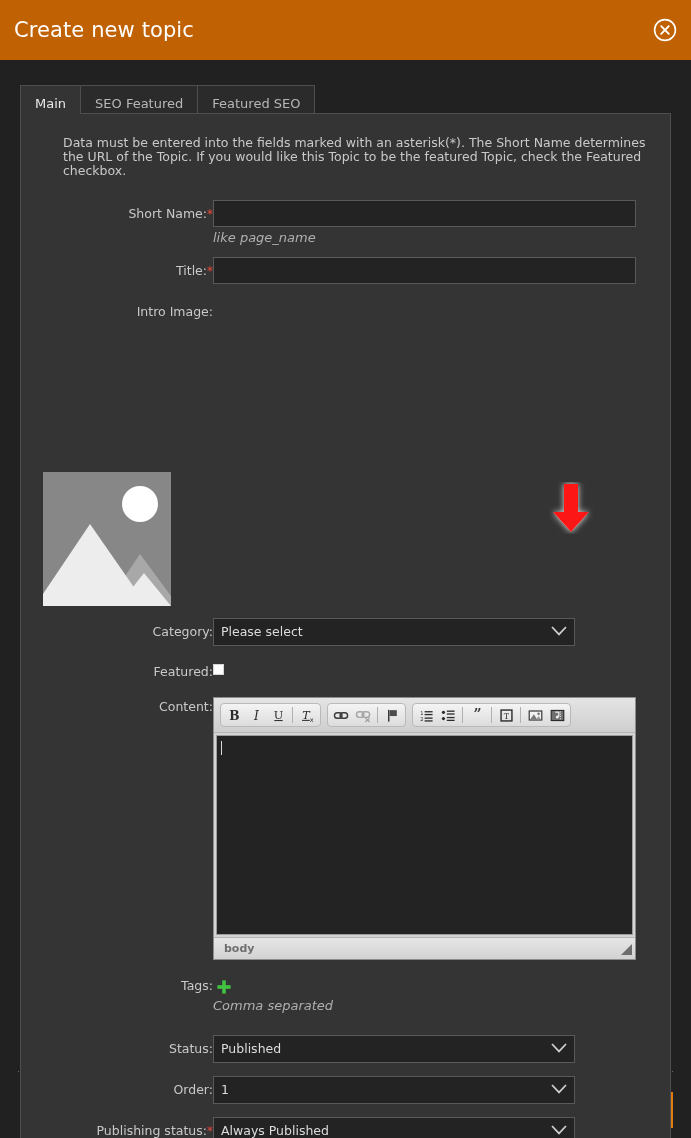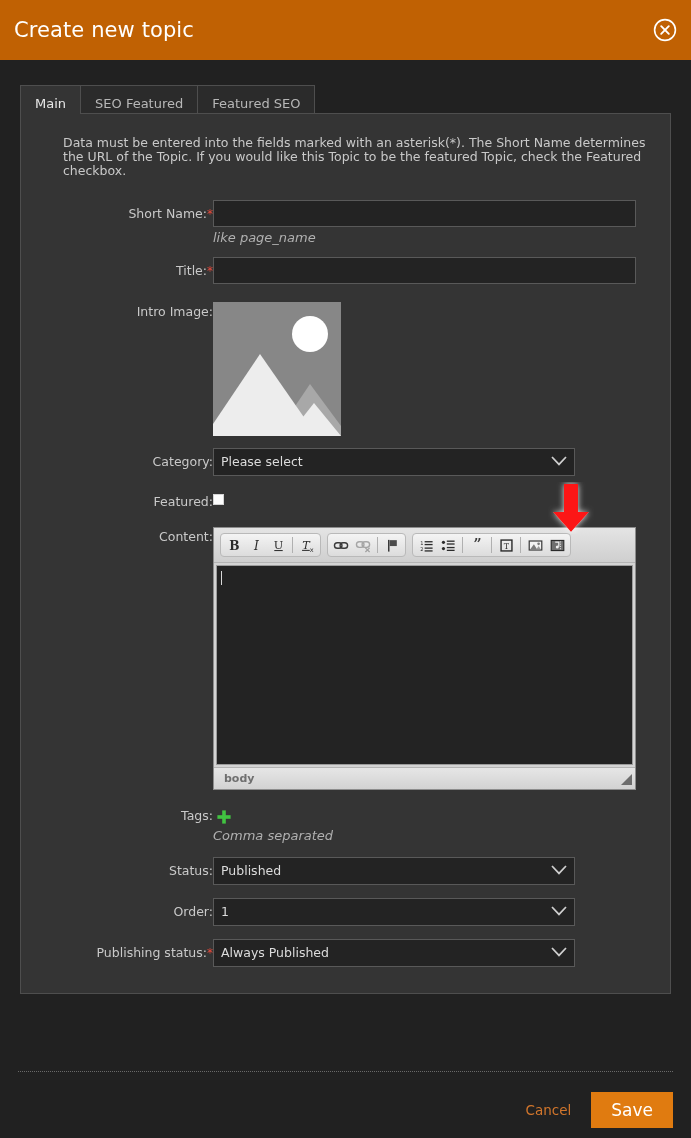--- a/index.html
+++ b/index.html
@@ -361,21 +361,21 @@
 
   <div class="field-row" style="margin-top:12px;">
     <div class="field-label">
       <span>Title:</span><span class="req">*</span>
     </div>
     <div class="field-control">
       <input class="text-input" type="text" value="" style="">
     </div>
   </div>
 
-  <div class="field-row" style="margin-top:18px;">
+  <div class="field-row" style="margin-top:18px;flex-direction:column;">
     <div class="field-label" style="padding-top:2px;">Intro Image:</div>
     <div class="field-control">
       <svg class="intro-image" viewBox="0 0 128 134">
         <rect x="0" y="0" width="128" height="134" fill="#878787"></rect>
         <circle cx="97" cy="32" r="18" fill="#ffffff"></circle>
         <polygon points="97,82 128,124 128,134 62,134" fill="#a8a8a8"></polygon>
         <polygon points="47,52 0,122 0,134 104,134" fill="#ededed"></polygon>
         <polygon points="101,101 128,134 75,134" fill="#ededed"></polygon>
       </svg>
     </div>
@@ -532,21 +532,21 @@
     <div class="field-label" style="padding-top:2px;">Tags:</div>
     <div class="field-control">
       <svg class="plus-icon" viewBox="0 0 16 16">
         <rect x="6.2" y="1.4" width="3.6" height="13.2" fill="#41c341"></rect>
         <rect x="1.4" y="6.2" width="13.2" height="3.6" fill="#41c341"></rect>
       </svg>
       <div class="hint">Comma separated</div>
     </div>
   </div>
 
-  <div class="field-row" style="margin-top:14px;">
+  <div class="field-row" style="margin-top:22px;">
     <div class="field-label">Status:</div>
     <div class="field-control">
       <div class="select-wrap">
         <div class="select-box">Published</div>
         <svg class="chev" viewBox="0 0 16 10">
           <path d="M1 1 L8 8.4 L15 1" fill="none" stroke="#cfcfcf" stroke-width="1.7"></path>
         </svg>
       </div>
     </div>
   </div>

